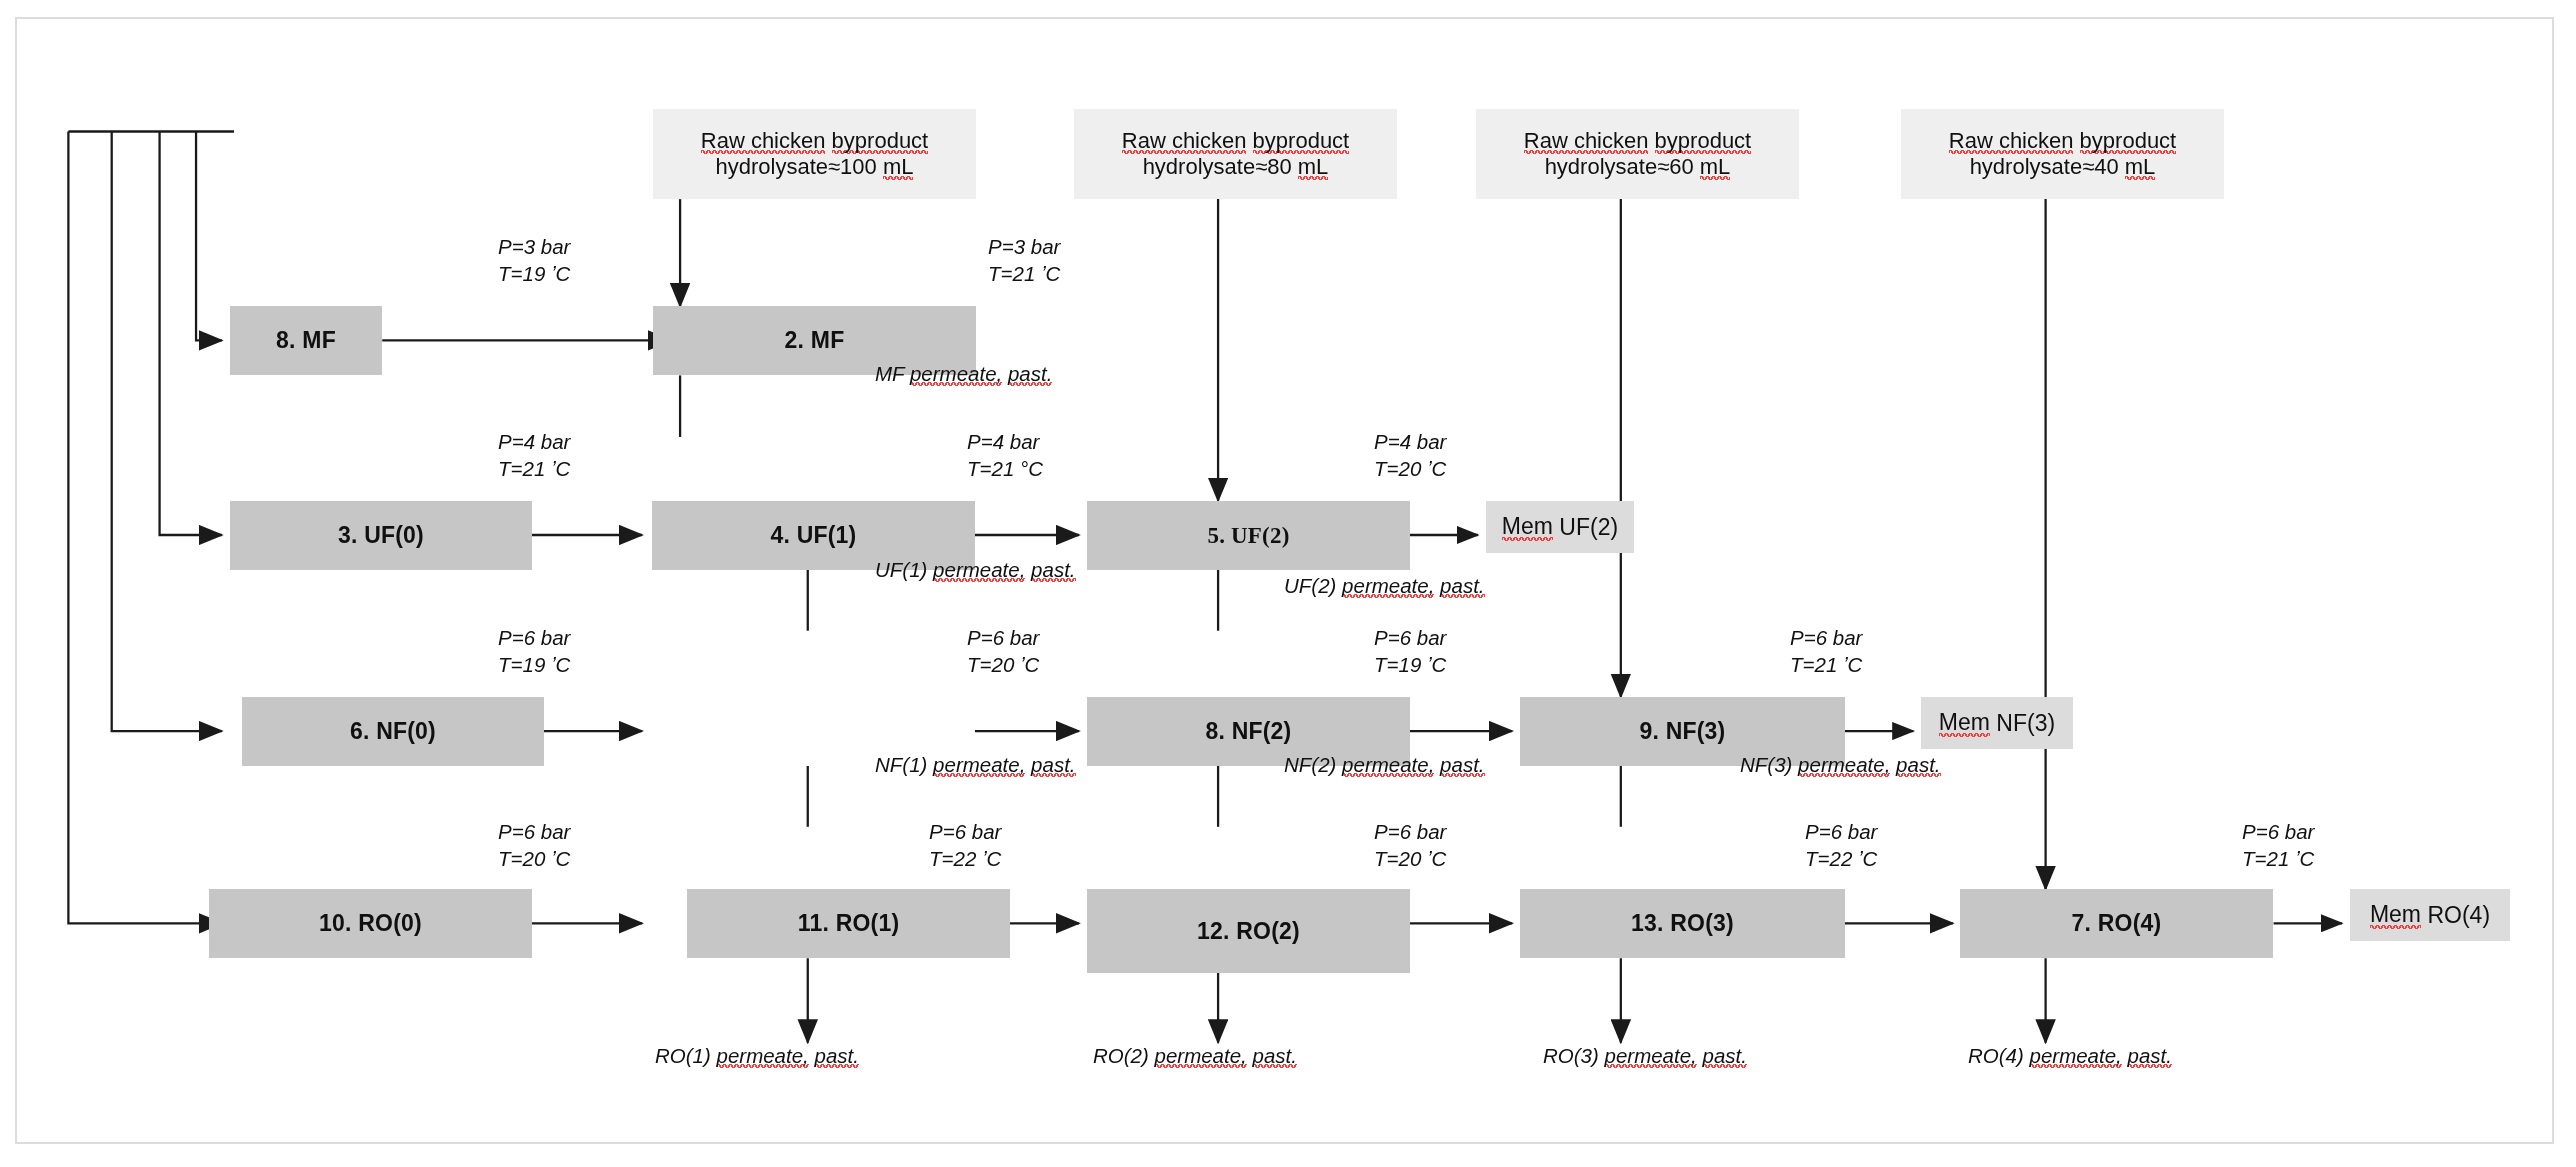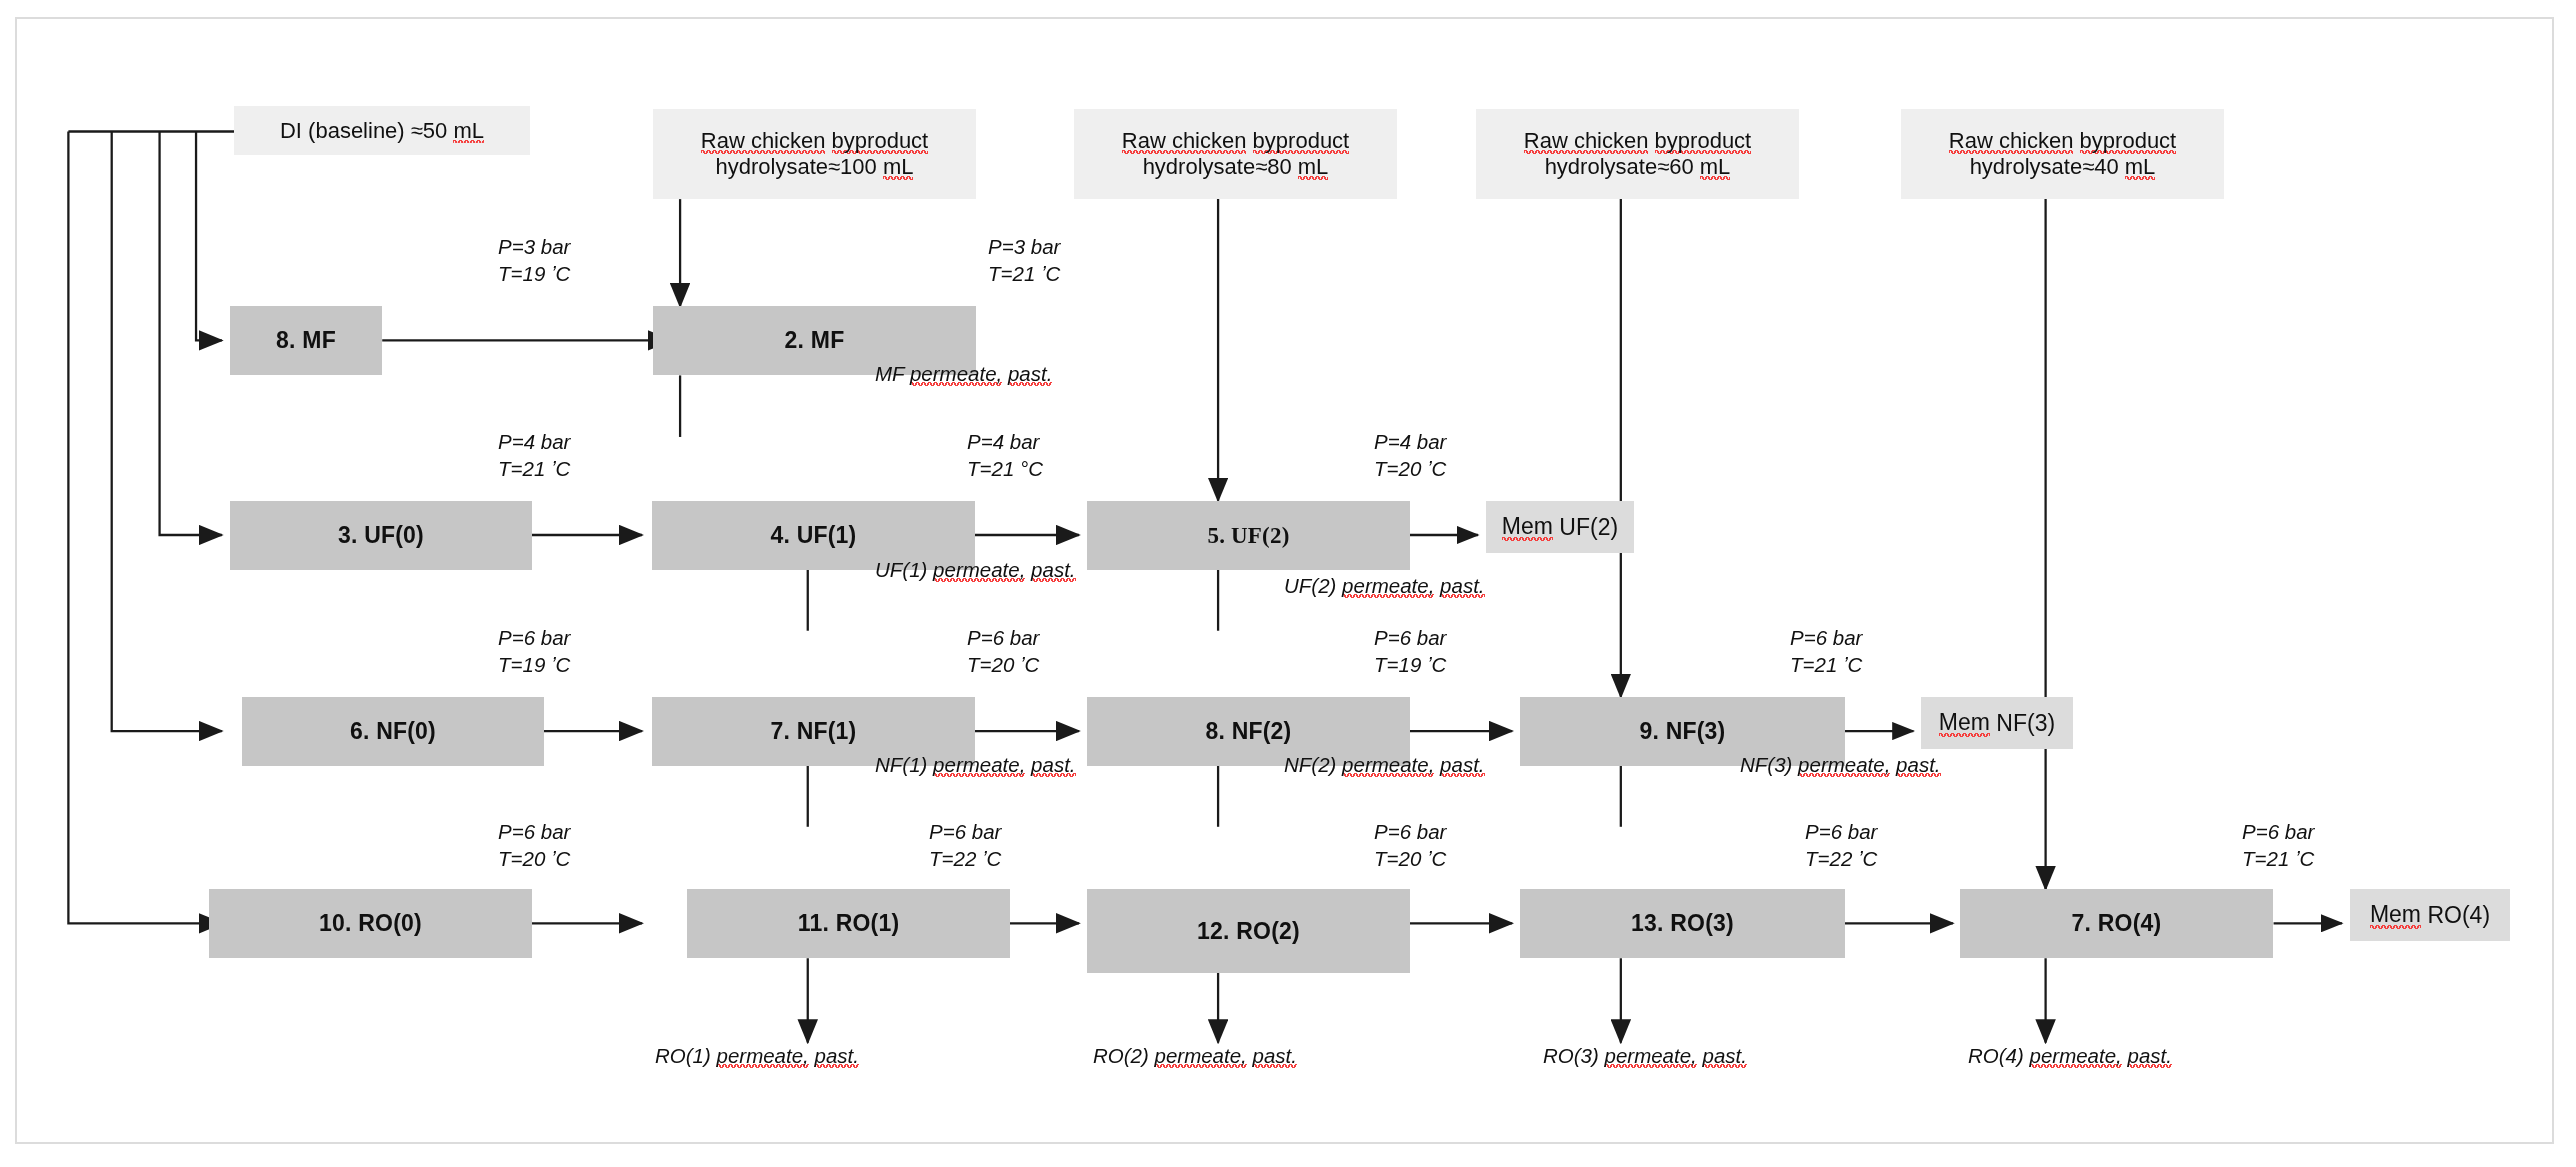--- a/index.html
+++ b/index.html
@@ -134,25 +134,20 @@
       <path d="M 2992,1215 L 3082,1215" marker-end="url(#ahs)"></path>
 
       <path d="M 1063,1261 L 1063,1372" marker-end="url(#ah)"></path>
       <path d="M 1603,1261 L 1603,1372" marker-end="url(#ah)"></path>
       <path d="M 2133,1261 L 2133,1372" marker-end="url(#ah)"></path>
       <path d="M 2692,1261 L 2692,1372" marker-end="url(#ah)"></path>
 
     </g>
   </svg>
 
-  <div class="node feed" style="left:234px;top:106px;width:296px;height:49px;">
-    <span class="l1">
-      <span>DI (baseline) ≈50 </span><span class="sq">mL</span>
-    </span>
-  </div>
 
   <div class="node feed" style="left:653px;top:109px;width:323px;height:90px;">
     <span class="l1">
       <span class="sq">Raw chicken</span> <span class="sq">byproduct</span>
     </span>
     <span class="l2">
       <span>hydrolysate≈100 </span><span class="sq">mL</span>
     </span>
   </div>
 
@@ -184,21 +179,20 @@
   </div>
 
   <div class="node proc" style="left:230px;top:306px;width:152px;height:69px;">8. MF</div>
   <div class="node proc" style="left:653px;top:306px;width:323px;height:69px;">2. MF</div>
 
   <div class="node proc" style="left:230px;top:501px;width:302px;height:69px;">3. UF(0)</div>
   <div class="node proc" style="left:652px;top:501px;width:323px;height:69px;">4. UF(1)</div>
   <div class="node proc" style="left:1087px;top:501px;width:323px;height:69px;font-family:Liberation Serif, serif;">5. UF(2)</div>
 
   <div class="node proc" style="left:230px;top:697px;width:302px;height:69px;margin-left:12px;">6. NF(0)</div>
-  <div class="node proc" style="left:652px;top:697px;width:323px;height:69px;">7. NF(1)</div>
   <div class="node proc" style="left:1087px;top:697px;width:323px;height:69px;">8. NF(2)</div>
   <div class="node proc" style="left:1520px;top:697px;width:325px;height:69px;">9. NF(3)</div>
 
   <div class="node proc" style="left:209px;top:889px;width:323px;height:69px;">10. RO(0)</div>
   <div class="node proc" style="left:652px;top:889px;width:323px;height:69px;margin-left:35px;">11. RO(1)</div>
   <div class="node proc" style="left:1087px;top:889px;width:323px;height:84px;">12. RO(2)</div>
   <div class="node proc" style="left:1520px;top:889px;width:325px;height:69px;">13. RO(3)</div>
   <div class="node proc" style="left:1960px;top:889px;width:313px;height:69px;">7. RO(4)</div>
 
   <div class="node mem" style="left:1486px;top:501px;width:148px;height:52px;">

